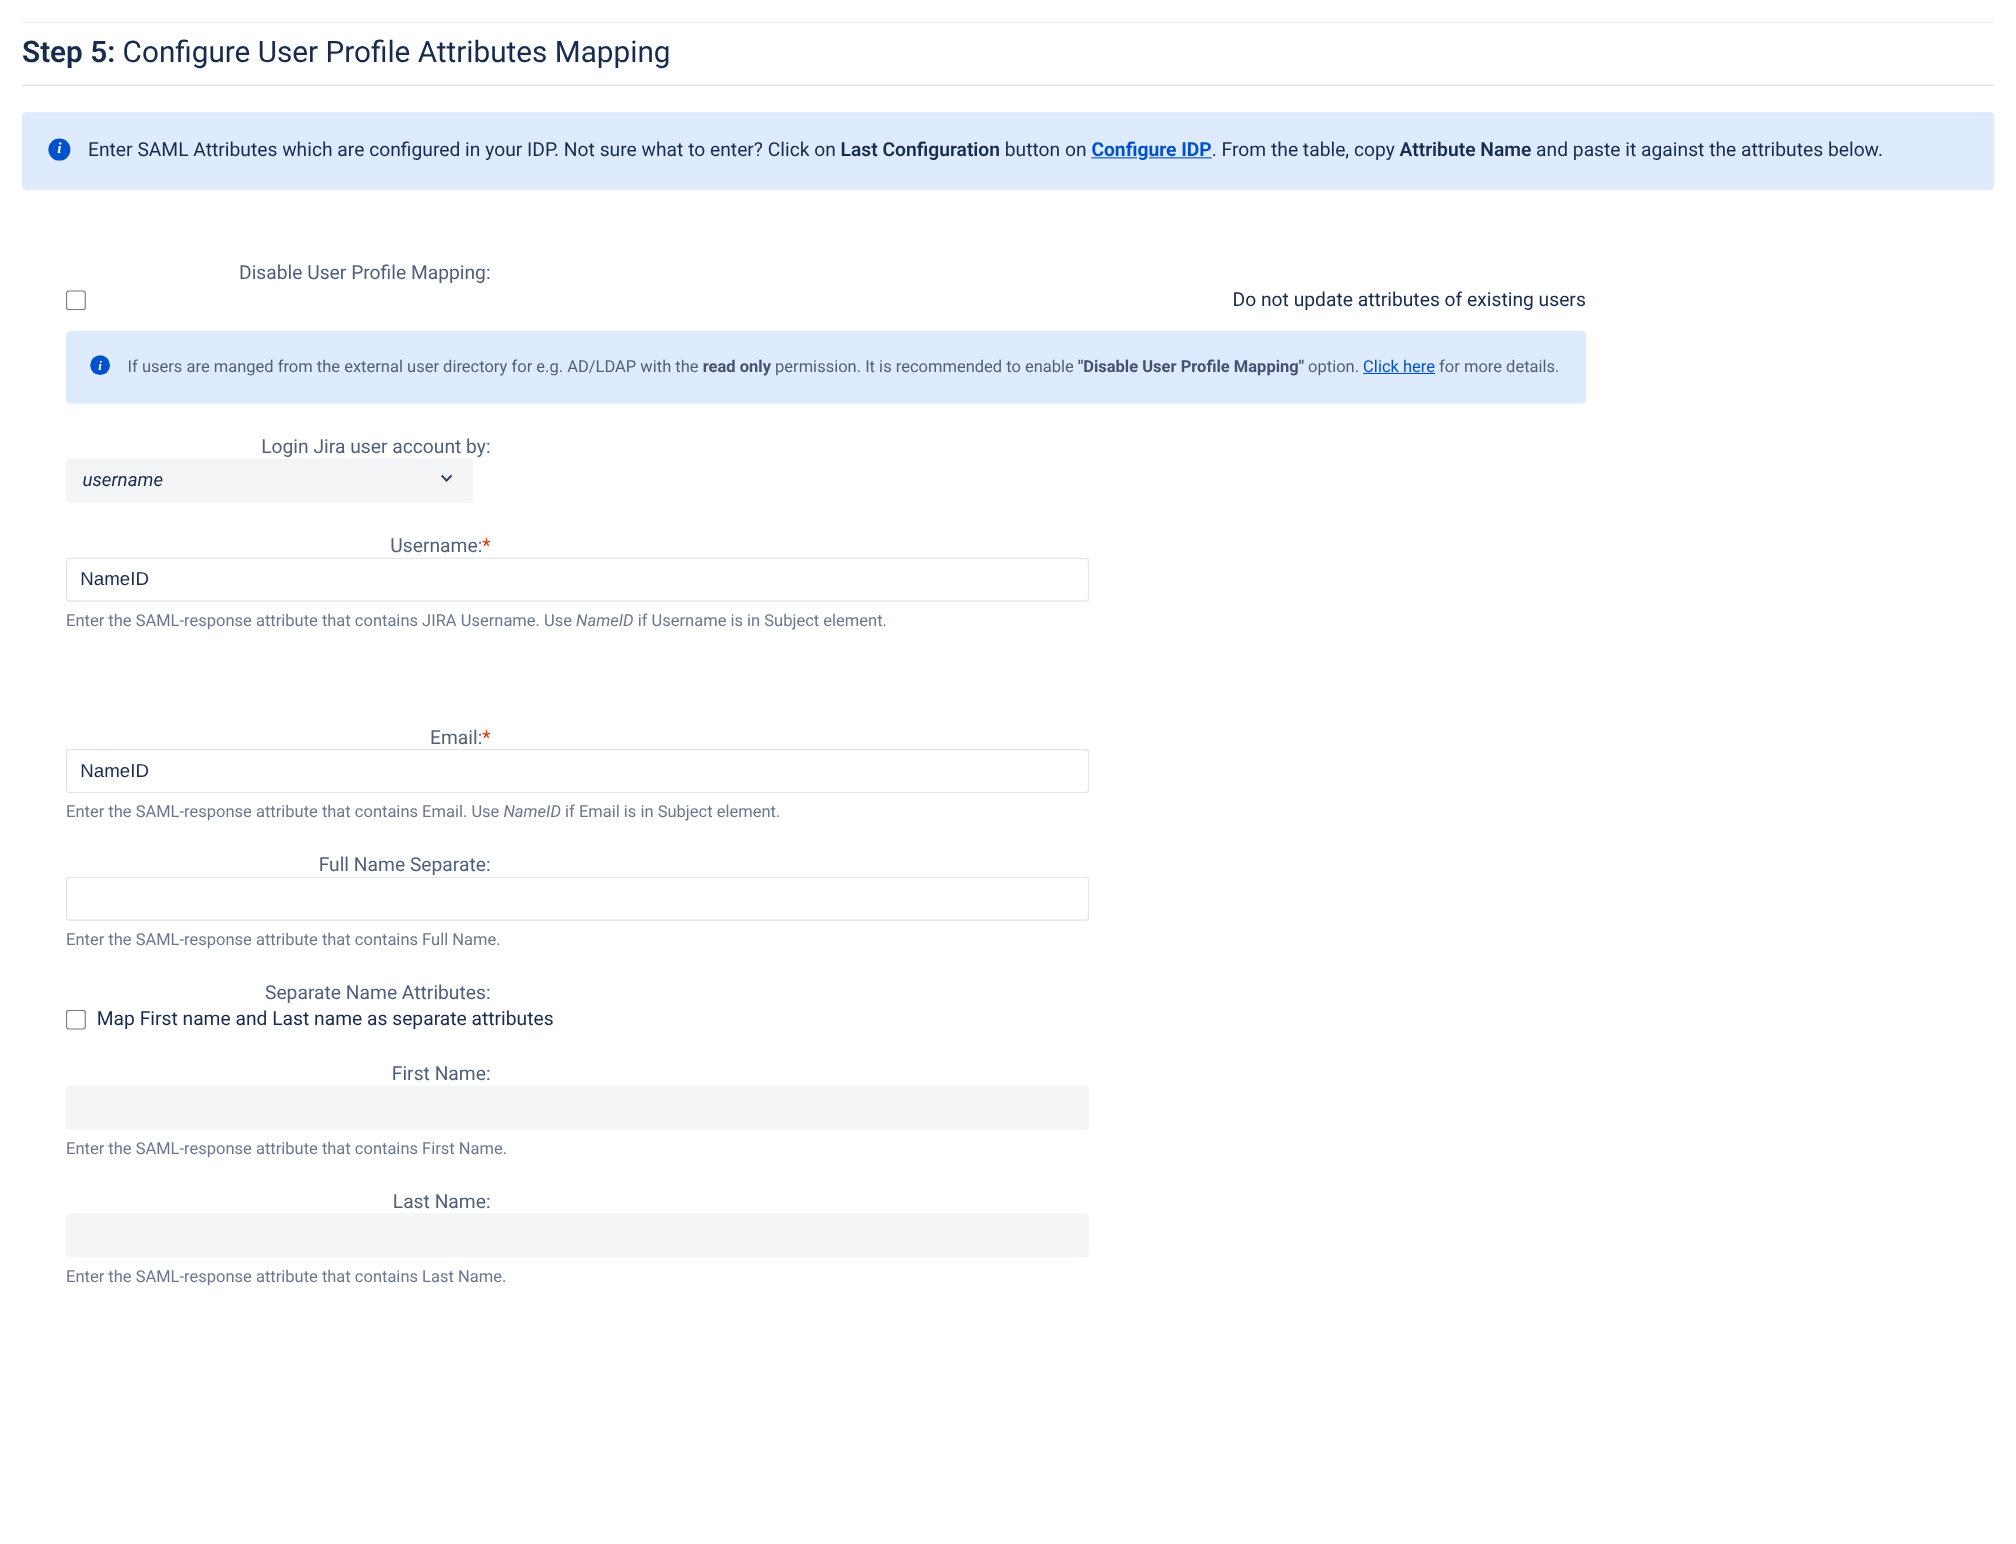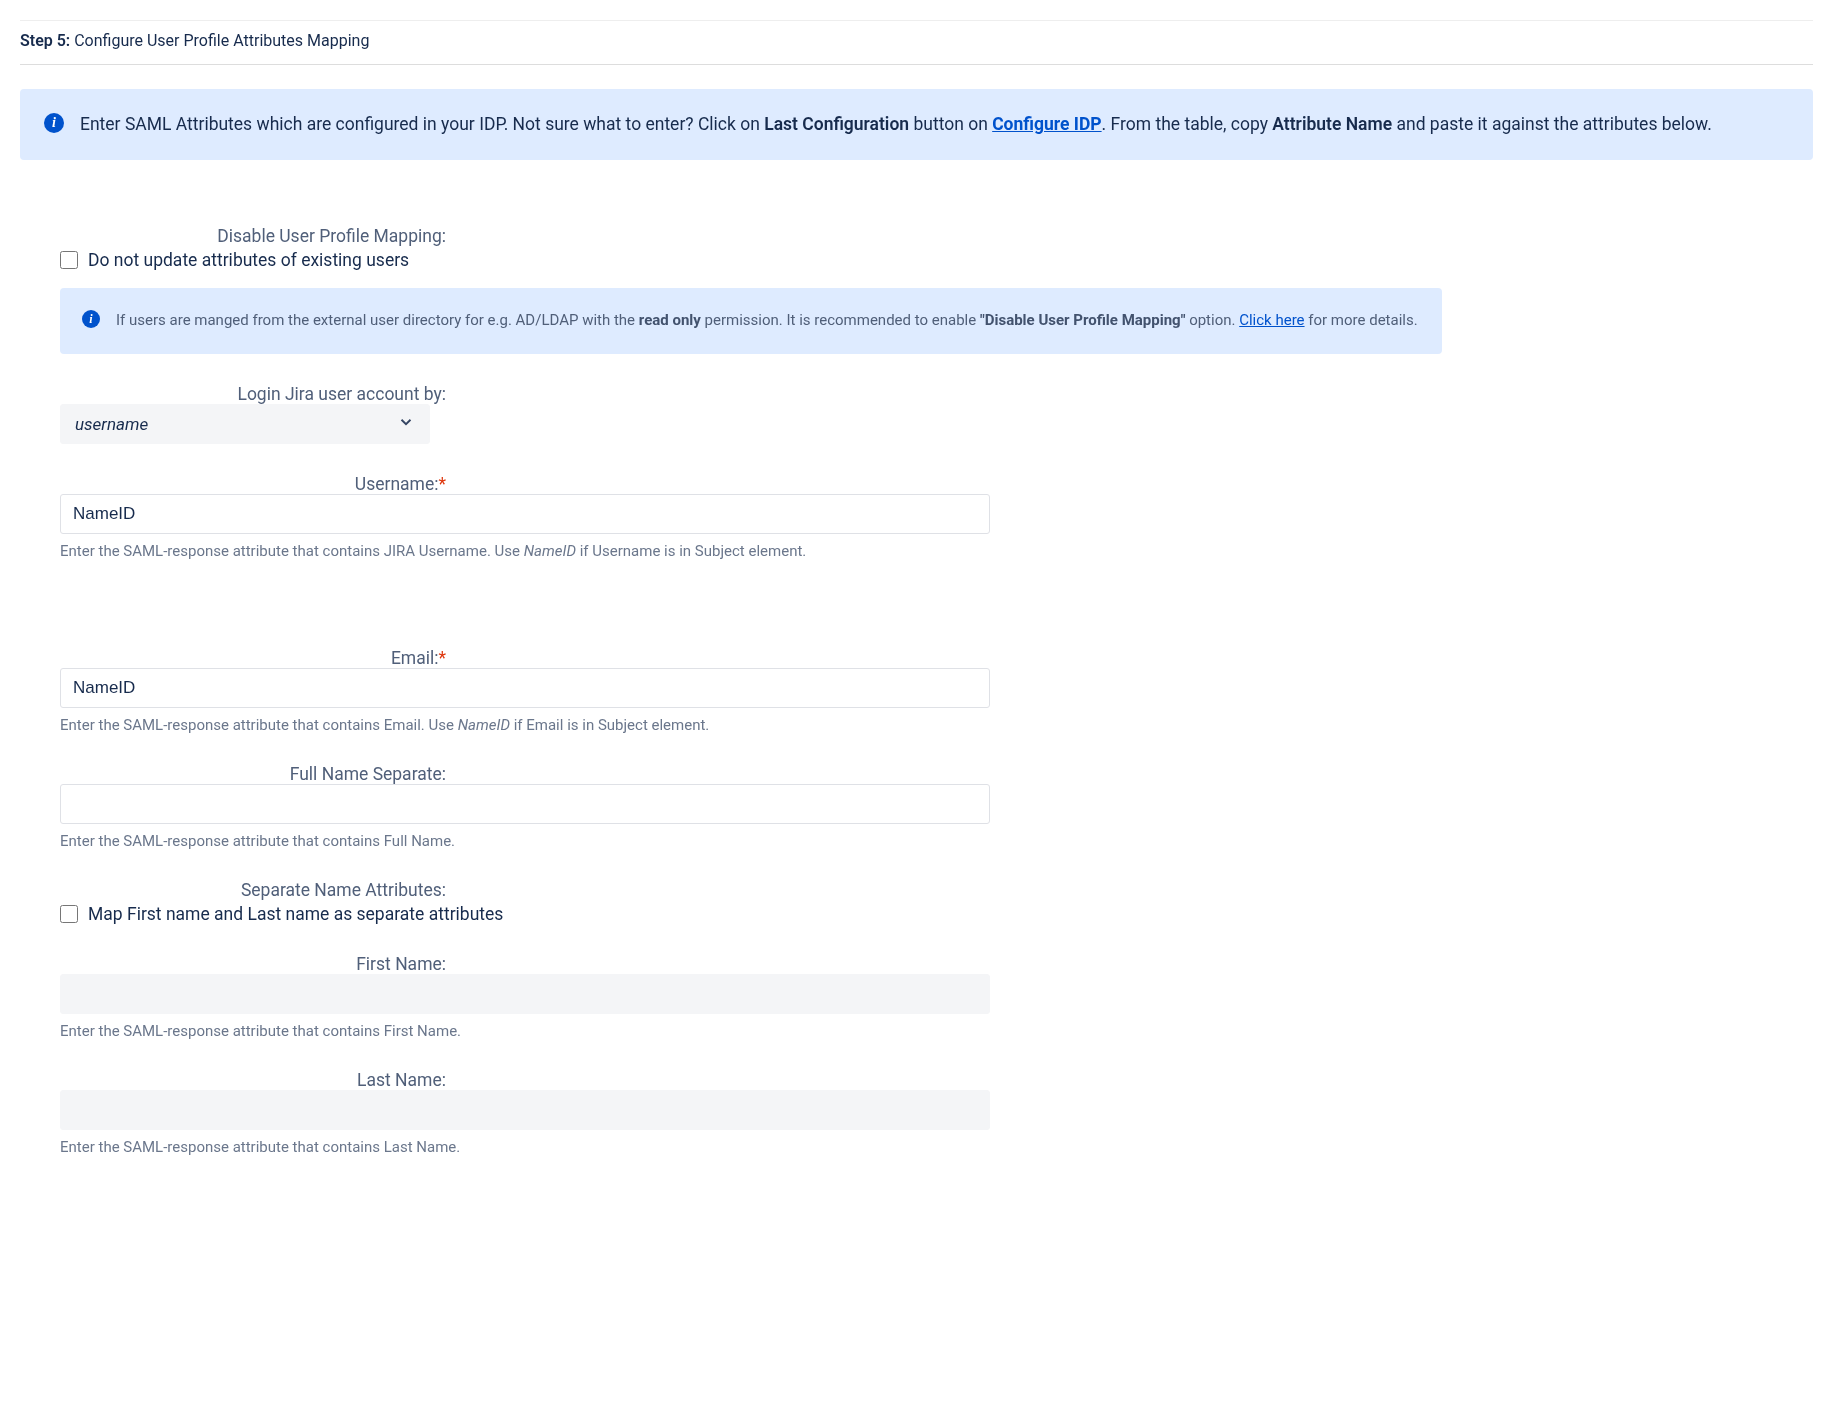--- a/index.html
+++ b/index.html
@@ -6,21 +6,21 @@
   body {
     margin: 0;
     padding: 20px;
     font-family: -apple-system, BlinkMacSystemFont, "Segoe UI", Roboto, "Helvetica Neue", Arial, sans-serif;
     font-size: 14px;
     color: #172B4D;
     background: #fff;
     width: 1833px;
   }
   .step-header {
-    font-size: 16px;
+    font-size: 27px;
     font-weight: 400;
     padding: 10px 0 14px 0;
     border-bottom: 1px solid #ddd;
     border-top: 1px solid #eee;
     margin-bottom: 24px;
     color: #172B4D;
   }
   .step-header .bold { font-weight: 600; }
   .info-panel {
     background: #DEEBFF;
@@ -71,20 +71,21 @@
   .field-col {
     flex: 1;
     max-width: 1400px;
   }
   .checkbox-row {
     display: flex;
     align-items: center;
     font-size: 17.5px;
     color: #172B4D;
     padding-top: 4px;
+    justify-content: space-between;
   }
   .checkbox-row input[type=checkbox] {
     width: 18px;
     height: 18px;
     margin: 0 10px 0 0;
     border: 2px solid #6B778C;
     border-radius: 3px;
   }
   .inner-info {
     background: #DEEBFF;

